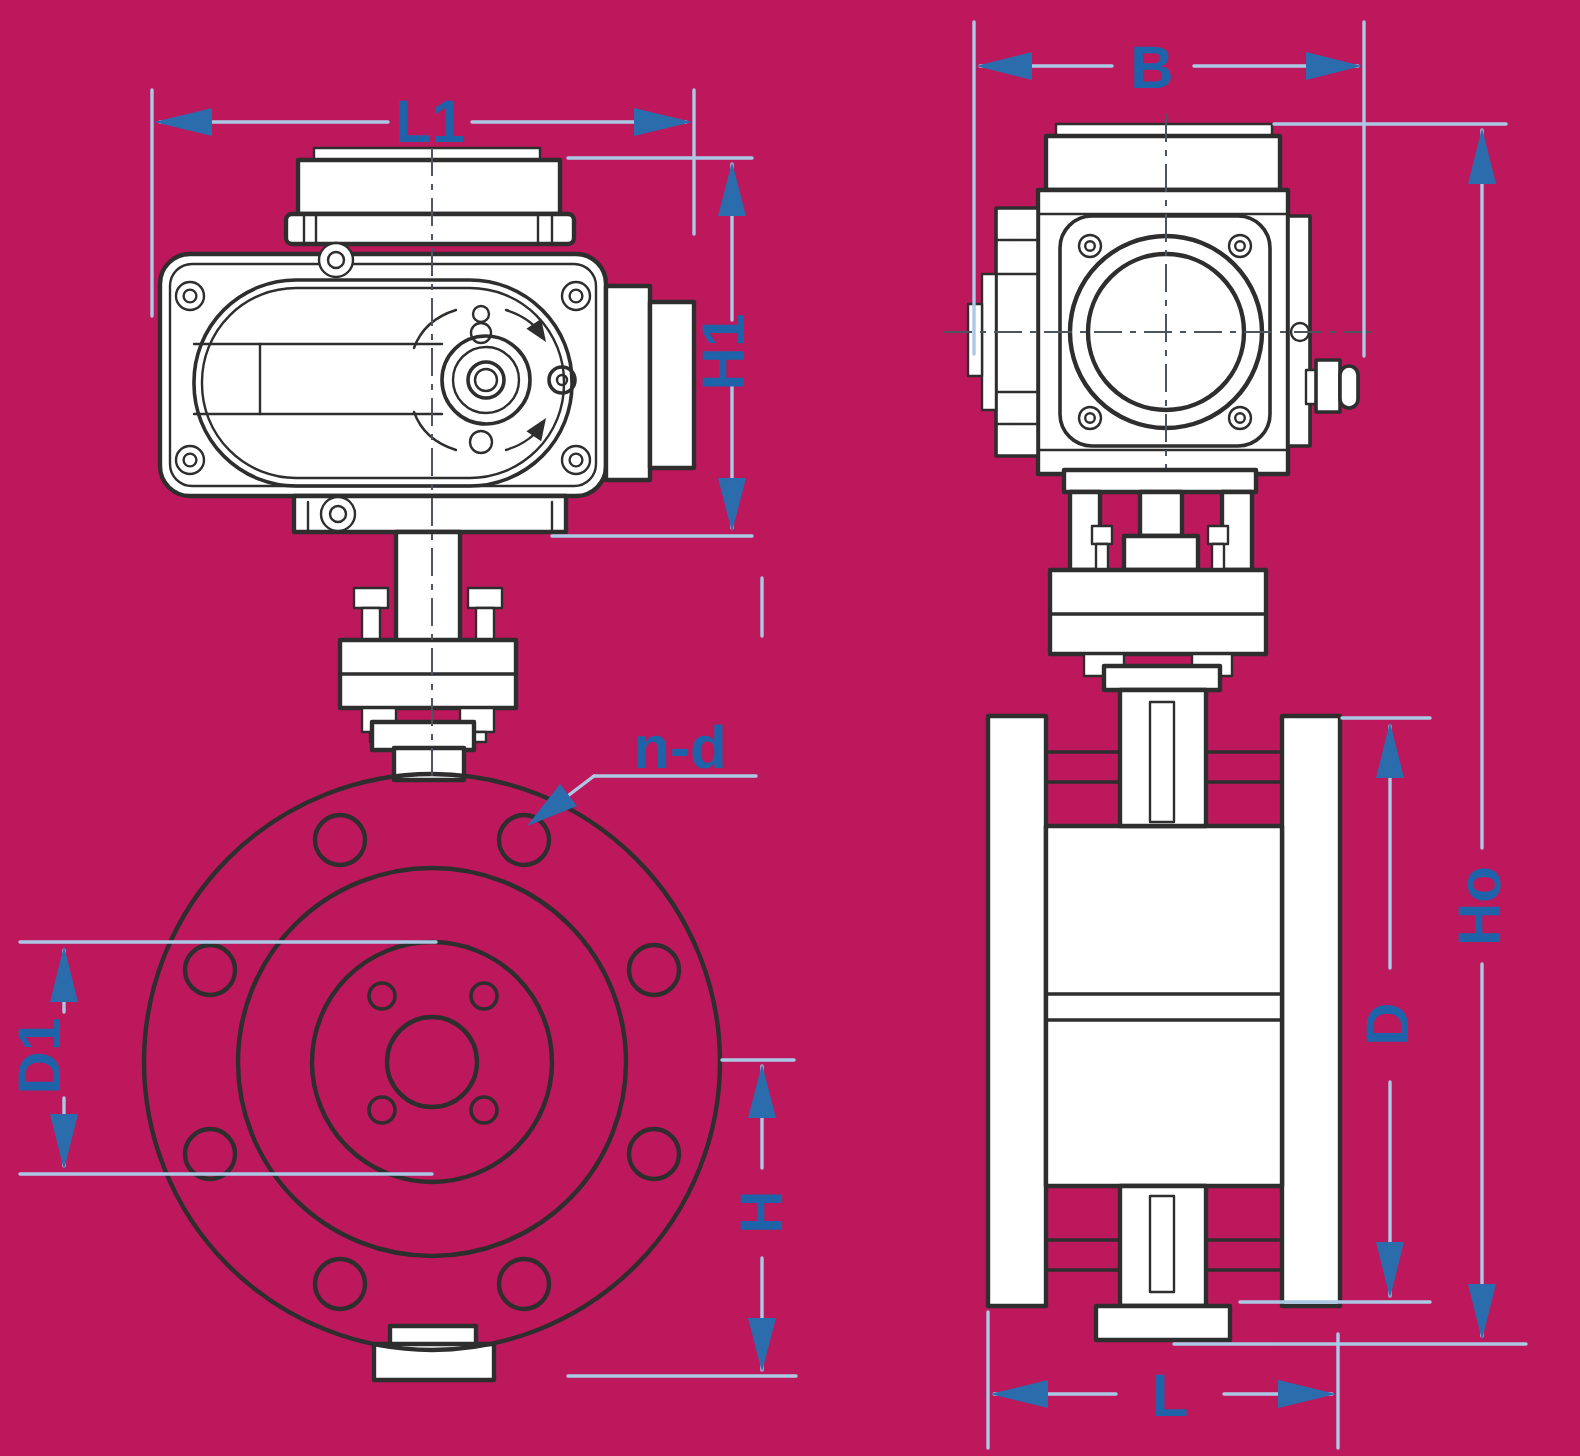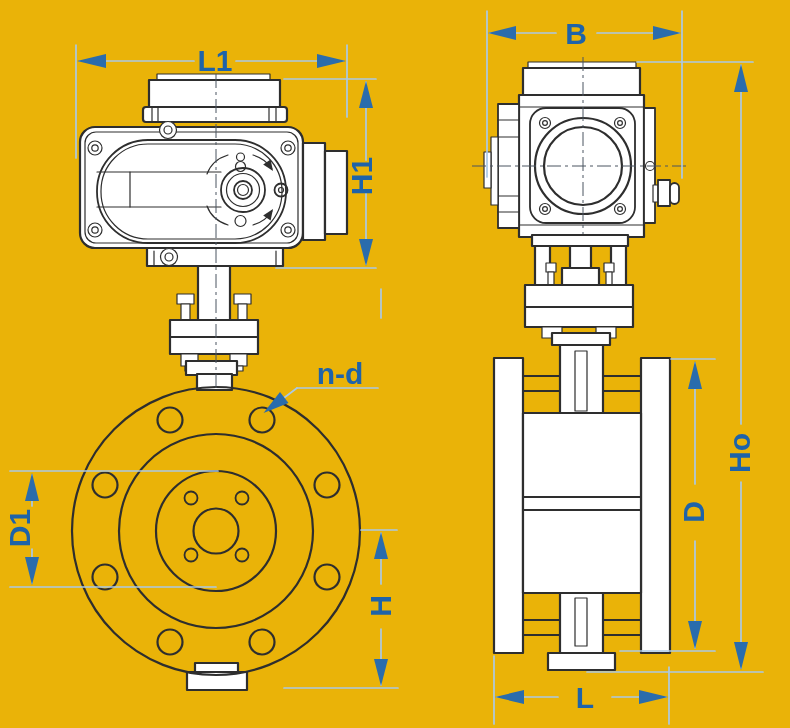--- a/index.html
+++ b/index.html
@@ -1,16 +1,16 @@
 <!DOCTYPE html>
 <html><head>
 <meta charset="utf-8">
 <style>
   html,body{margin:0;padding:0;background:#ffffff;}
-  .stage{width:790px;height:728px;position:relative;background:#eab308;overflow:hidden;}
+  .stage{width:790px;height:728px;position:relative;background:#be185d;overflow:hidden;}
   svg{display:block;}
   
   .o  {fill:none;stroke:#2e2e2e;stroke-width:2.2;stroke-linejoin:round;stroke-linecap:round;}
   .of {fill:#ffffff;stroke:#2e2e2e;stroke-width:2.2;stroke-linejoin:round;}
   .m  {fill:none;stroke:#2e2e2e;stroke-width:1.8;stroke-linejoin:round;stroke-linecap:round;}
   .mf {fill:#ffffff;stroke:#2e2e2e;stroke-width:1.8;stroke-linejoin:round;}
   .t  {fill:none;stroke:#2e2e2e;stroke-width:1.2;stroke-linejoin:round;stroke-linecap:round;}
   .tf {fill:#ffffff;stroke:#2e2e2e;stroke-width:1.2;stroke-linejoin:round;}
   .cl {fill:none;stroke:#4a5560;stroke-width:1;stroke-dasharray:14 4 3 4;}
   .dk {fill:#2e2e2e;stroke:none;}

